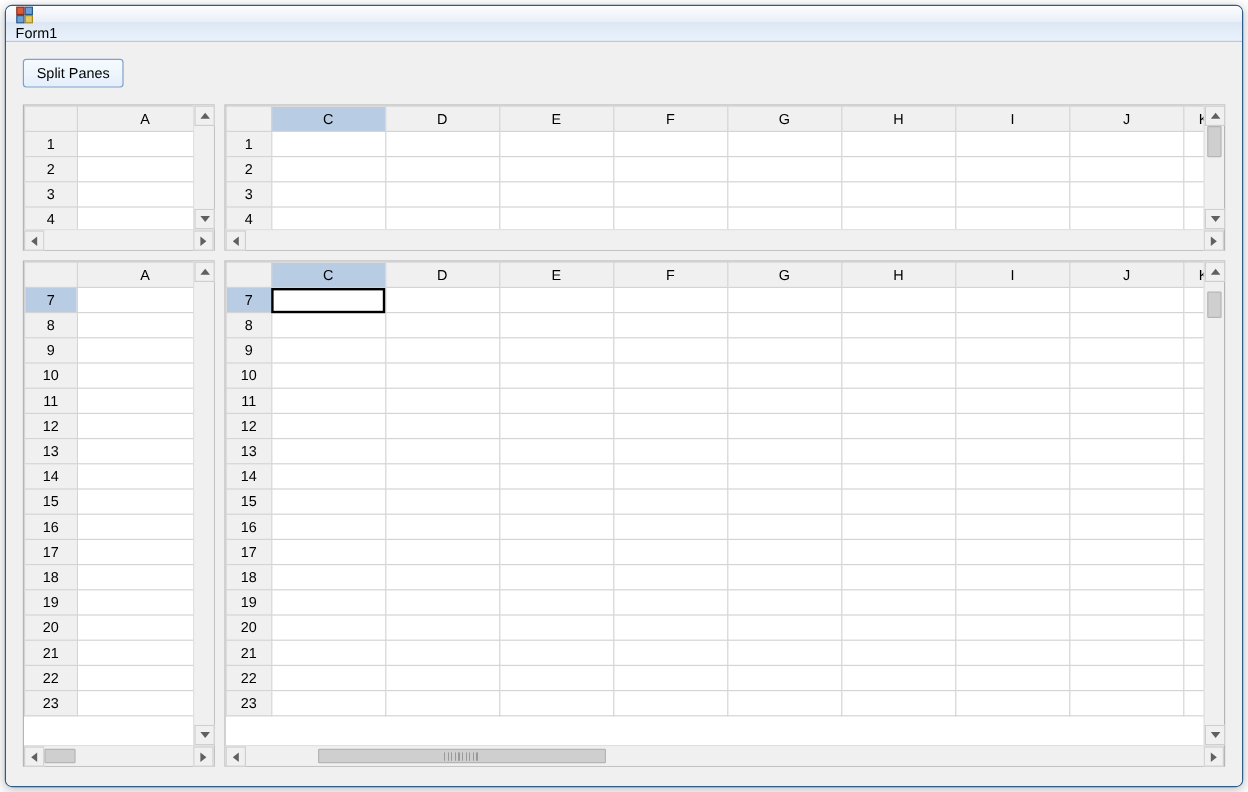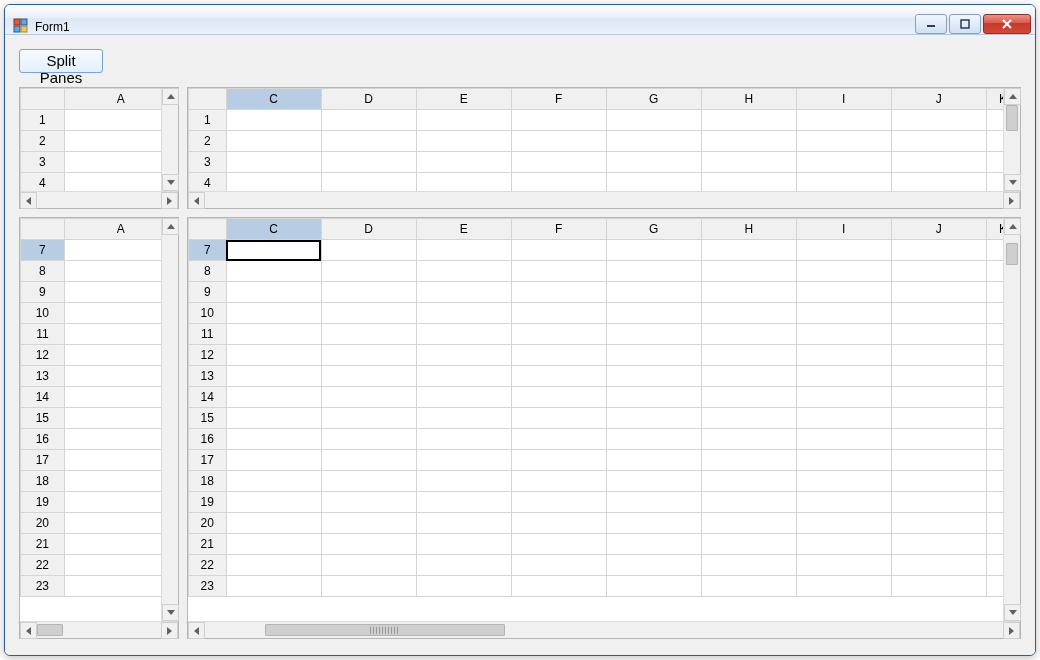--- a/index.html
+++ b/index.html
@@ -7,23 +7,23 @@
   body { background: #fff; padding: 4px; }
 
   
   .window {
     width: 1032px; height: 652px; margin: 0 auto;
     border: 1px solid #2b5c8a; border-radius: 6px;
     background: #f0f0f0; box-shadow: 0 2px 10px rgba(0,0,0,0.25);
     display: flex; flex-direction: column; overflow: hidden;
   }
   .titlebar {
-    height: 30px; display: flex; align-items: flex-end;
+    height: 30px; display: flex; align-items: flex-start;
     background: linear-gradient(to bottom, #fdfdfe 0%, #e9eff7 45%, #dde7f3 46%, #e9f2fb 100%);
-    border-bottom: 1px solid #b7c9de; padding: 0 4px 0 8px;
+    border-bottom: 1px solid #b7c9de; padding: 0 4px 0 8px; flex-direction: column;
   }
   .app-icon { width: 16px; height: 16px; margin-right: 6px; display:flex; }
   .title-text { flex: 1; color: #000; }
   .win-btns { display: flex; }
   .win-btn {
     width: 32px; height: 20px; margin-left: 2px;
     border: 1px solid #8aa0b7; border-radius: 3px;
     background: linear-gradient(to bottom, #f3f7fc, #cfe0f2);
     display: flex; align-items: center; justify-content: center;
     color: #2b3d50; cursor: default;
@@ -34,21 +34,21 @@
     border-color: #8b2f24; color: #fff;
   }
   .win-btn svg { display:block; }
 
   
   .client {
     flex: 1; background: #f0f0f0; padding: 14px 14px 16px 14px;
     display: flex; flex-direction: column;
   }
   .split-btn {
-    width: 84px; height: 24px; font-size: 15px;
+    width: 84px; height: 24px; font-size: 12px;
     border: 1px solid #7da2ce; background: linear-gradient(to bottom,#f6fbff,#e4effb);
     border-radius: 3px; padding: 2px 10px; margin-bottom: 14px; cursor: default;
     text-align:center;
   }
 
   .panes {
     flex: 1; display: grid;
     grid-template-columns: 160px 1fr;
     grid-template-rows: 122px 1fr;
     gap: 8px;

